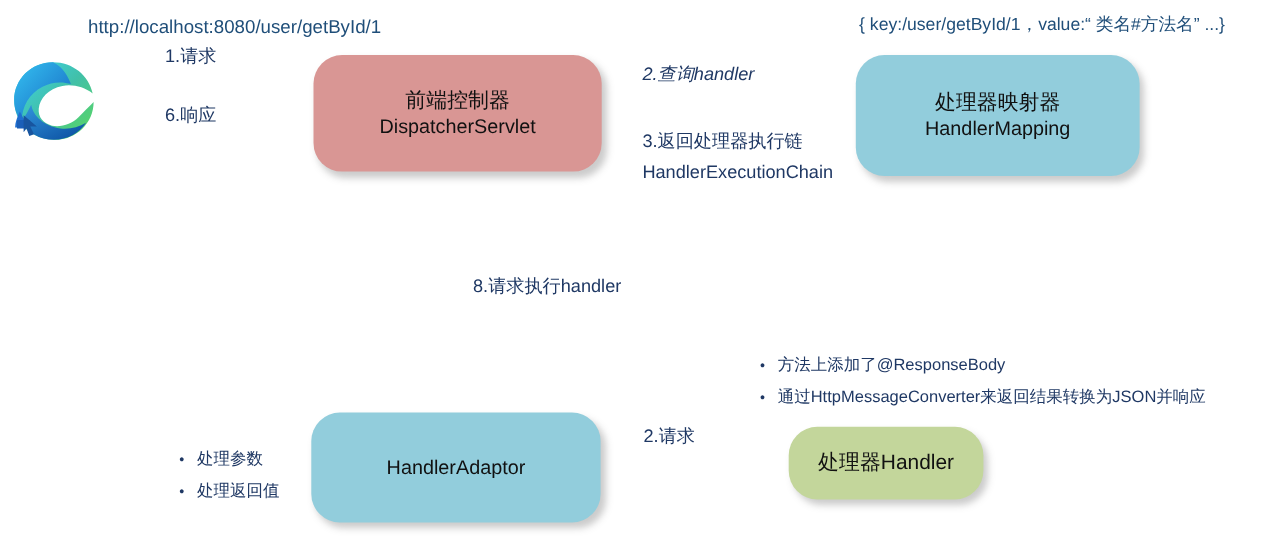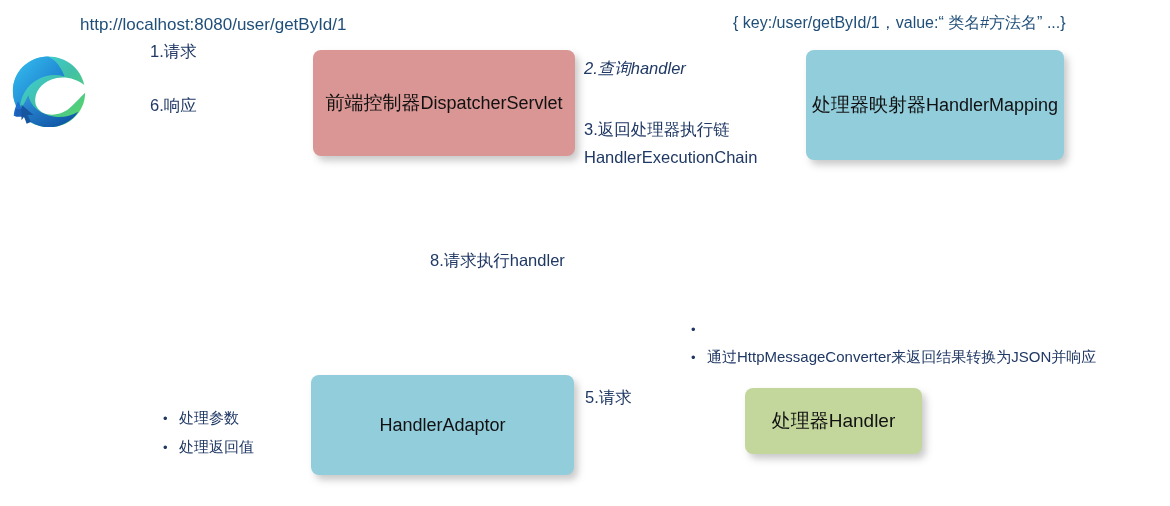--- a/index.html
+++ b/index.html
@@ -14,47 +14,46 @@
     position: relative;
     width: 1170px;
     height: 506px;
     background: #ffffff;
     overflow: hidden;
   }
 
   
   .node {
     position: absolute;
-    border-radius: 8px;
+    border-radius: 26px;
     box-sizing: border-box;
     display: flex;
-    flex-direction: row;
+    flex-direction: column;
     align-items: center;
     justify-content: center;
     text-align: center;
     color: #111111;
     box-shadow: 4px 5px 7px rgba(140,140,140,0.45);
     line-height: 1.25;
-    margin-left: 28px;
   }
   .node .cn  { font-size: 19px; }
   .node .en  { font-size: 18px; }
   .node .one { font-size: 19px; }
 
   
   .label {
     position: absolute;
     color: #1F3864;
     font-size: 15px;
     white-space: nowrap;
     line-height: 1.35;
   }
   .label.big { font-size: 16.5px; }
   .label.url { font-size: 17px; color: #1F4E79; }
-  .label.json { font-size: 16px; color: #1F4E79; }
+  .label.json { font-size: 16px; color: #1F4E79; margin-left: 48px; }
 
   .bullets {
     position: absolute;
     color: #1F3864;
     font-size: 15px;
     line-height: 1.9;
   }
   .bullets .bullet-row {
     display: flex;
     align-items: baseline;
@@ -158,36 +157,37 @@
 
   <div class="label big" style="left:150px; top:40px;">1.请求</div>
   <div class="label big" style="left:150px; top:94px;">6.响应</div>
 
   <div class="label big" style="left:584px; top:57px;font-style:italic;">2.查询handler</div>
   <div class="label big" style="left:584px; top:118px;">3.返回处理器执行链</div>
   <div class="label big" style="left:584px; top:146px;">HandlerExecutionChain</div>
 
   <div class="label big" style="left:430px; top:249px;">8.请求执行handler</div>
 
-  <div class="label big" style="left:585px; top:386px;">5.请求</div>
+  <div class="label big" style="left:585px; top:386px;">2.请求</div>
 
   <div class="bullets" style="left:163px; top:404px;">
     <div class="bullet-row">
       <span class="dot">•</span>
       <span>处理参数</span>
     </div>
     <div class="bullet-row">
       <span class="dot">•</span>
       <span>处理返回值</span>
     </div>
   </div>
 
   <div class="bullets" style="left:691px; top:318px;">
     <div class="bullet-row">
       <span class="dot">•</span>
+      <span>方法上添加了@ResponseBody</span>
     </div>
     <div class="bullet-row">
       <span class="dot">•</span>
       <span>通过HttpMessageConverter来返回结果转换为JSON并响应</span>
     </div>
   </div>
 
 </div>
 
 </body></html>

